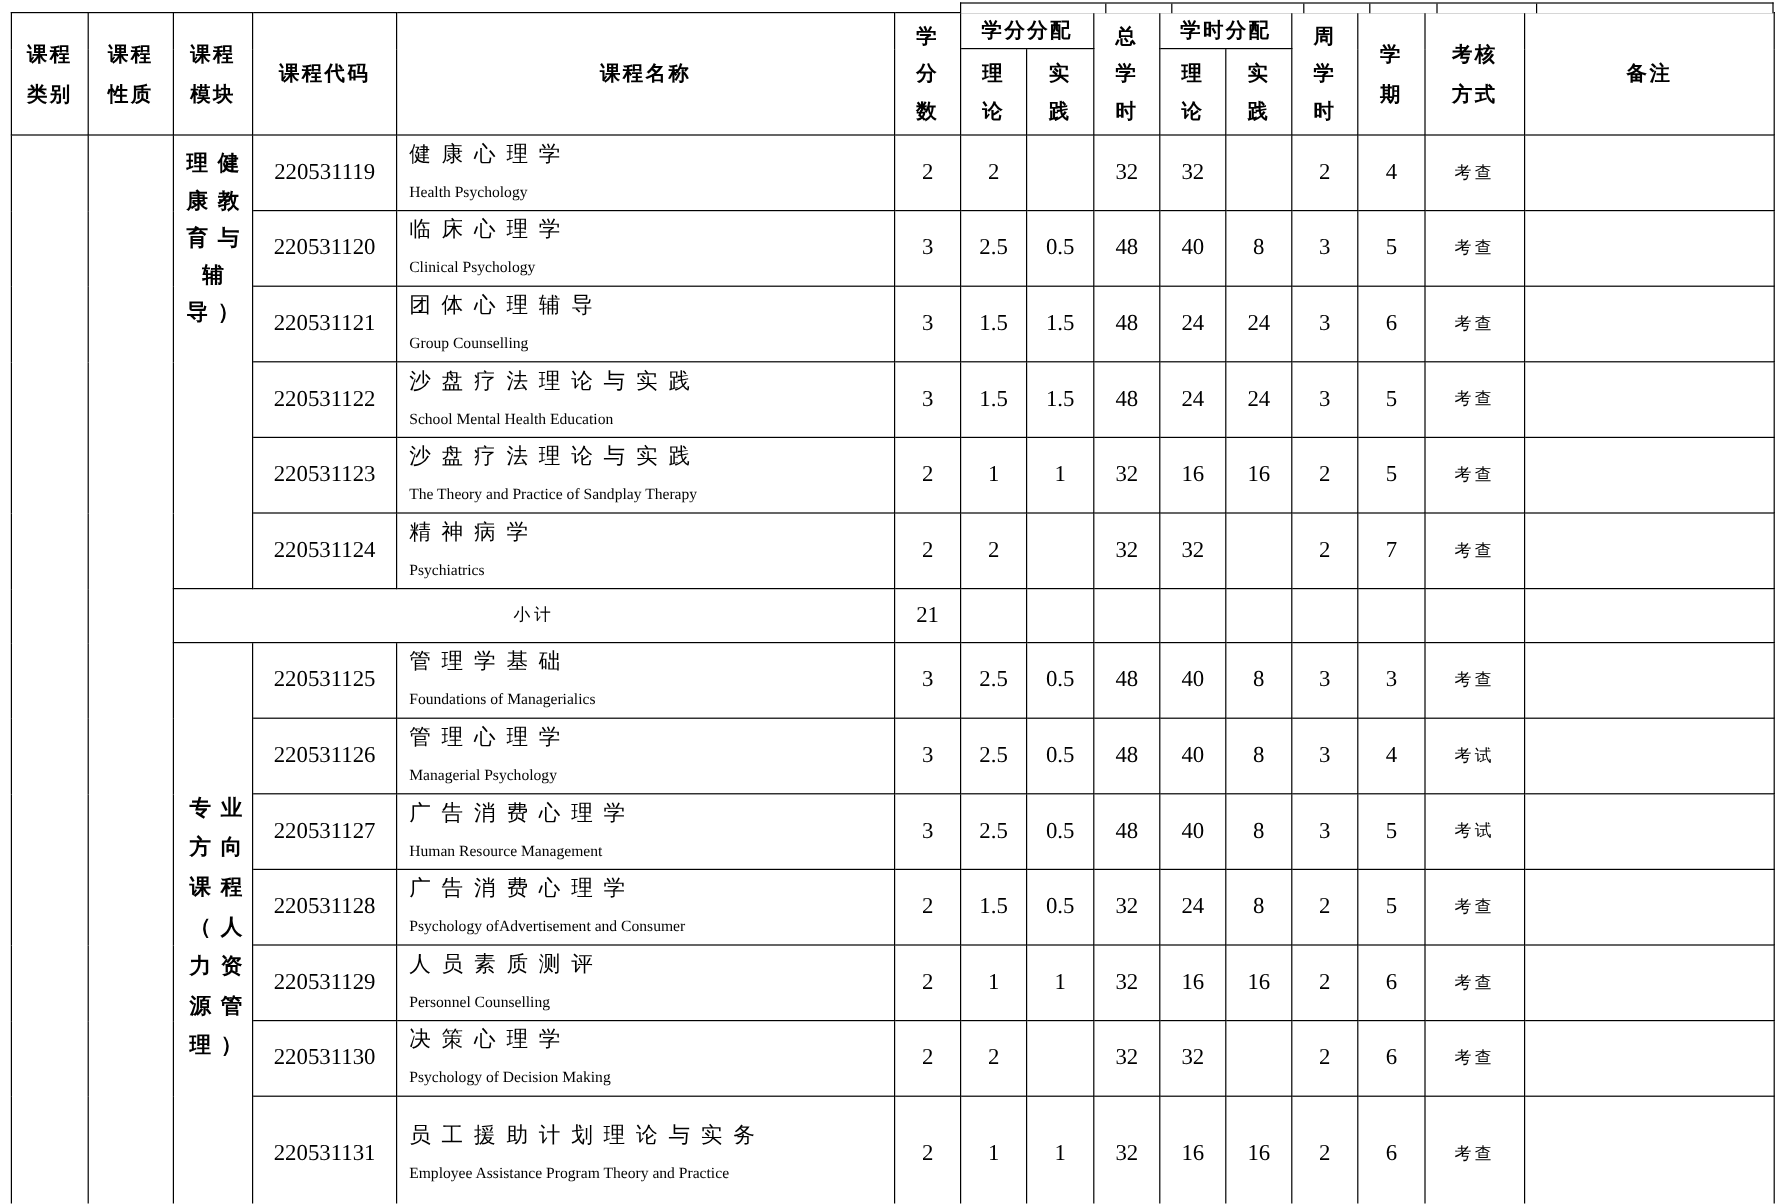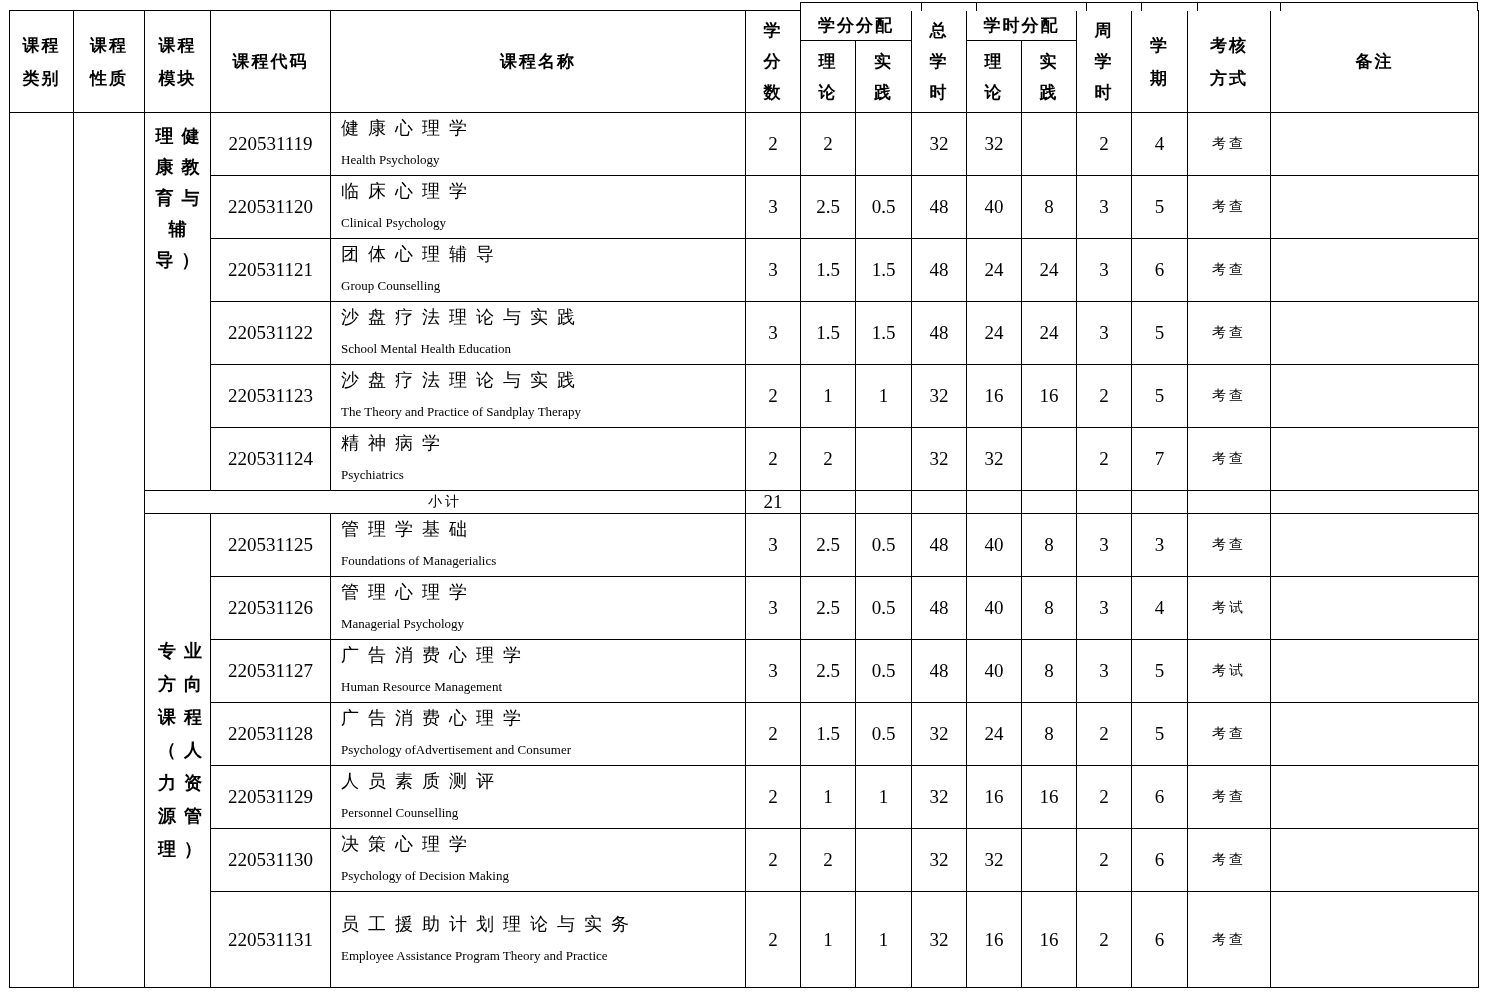--- a/index.html
+++ b/index.html
@@ -11,21 +11,21 @@
   .sheet{position:absolute;left:9px;top:10px;width:1469px;}
   table{border-collapse:collapse;table-layout:fixed;width:1469px;}
   td,th{border:1px solid #000;padding:0;vertical-align:middle;text-align:center;overflow:hidden;background:#fff;}
   th{font-weight:bold;font-size:17px;letter-spacing:2px;white-space:pre-line;}
   .h-group{height:30px;}
   .h-sub{height:72px;line-height:31px;}
   .lh2{line-height:33px;}
   .lh3{line-height:31px;}
   tr.course{height:63px;}
   tr.course-tall{height:96px;}
-  tr.subtotal{height:23px;}
+  tr.subtotal{height:45px;}
   td.num{font-size:19px;}
   td.code{font-size:19px;}
   td.zh-cell{font-size:14px;letter-spacing:3px;}
   td.name{
     text-align:left;padding-left:10px;vertical-align:middle;
   }
   .zh-name{font-size:18px;letter-spacing:9px;line-height:31px;white-space:nowrap;}
   .en-name{font-size:13px;letter-spacing:0;line-height:31px;white-space:nowrap;}
   .en-name.wrap{white-space:normal;padding-right:30px;}
   td.module{

